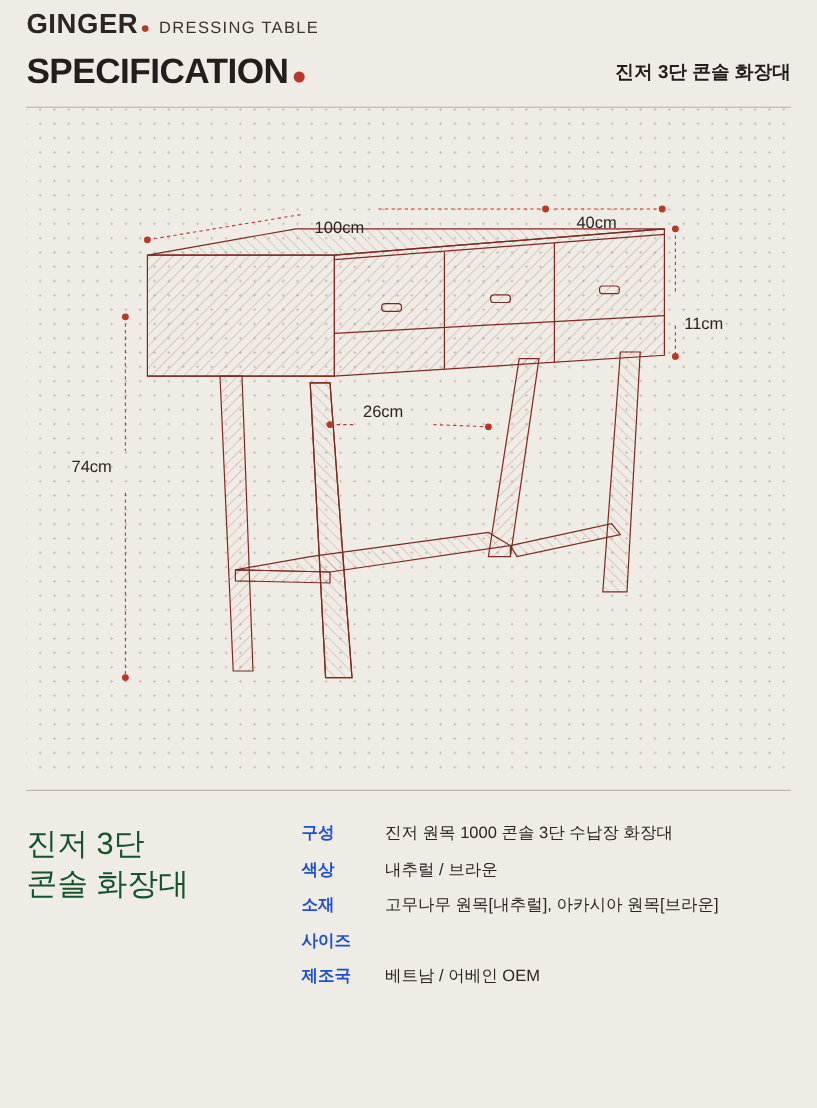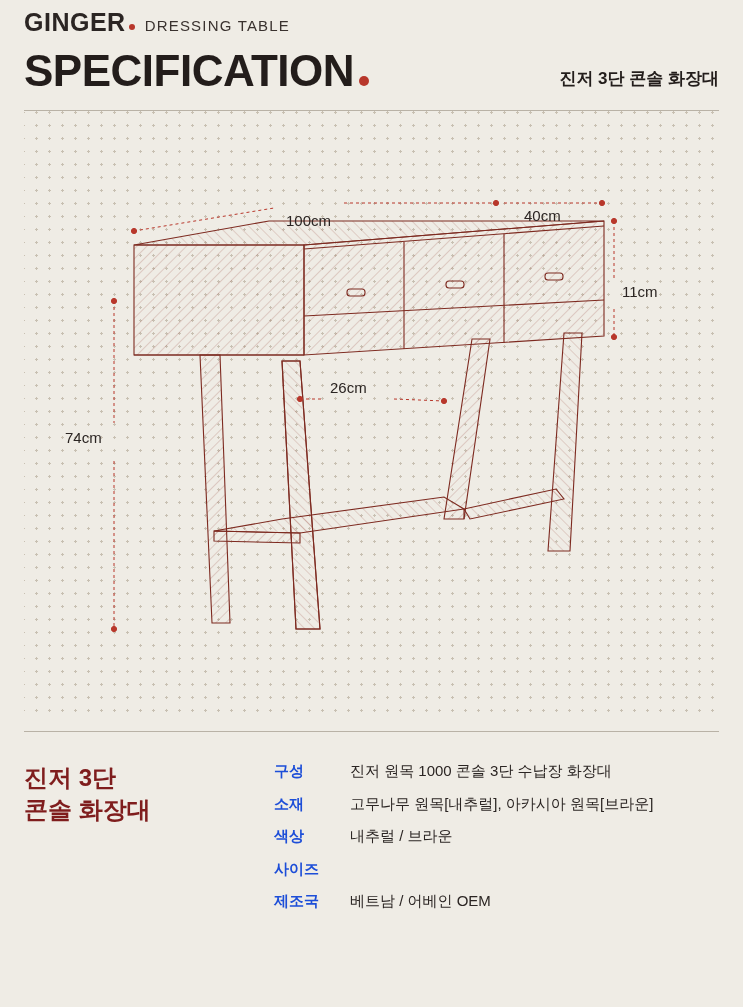--- a/index.html
+++ b/index.html
@@ -54,21 +54,21 @@
     letter-spacing: 1.2px;
     color: #3a322f;
   }
   .titlerow {
     display: flex;
     align-items: flex-end;
     justify-content: space-between;
     margin-top: 4px;
   }
   .bigtitle {
-    font-size: 44px;
+    font-size: 32px;
     font-weight: bold;
     letter-spacing: -0.5px;
     display: flex;
     align-items: baseline;
     color: #231d1b;
   }
   .bigtitle .dot {
     width: 10px;
     height: 10px;
     border-radius: 50%;
@@ -104,36 +104,36 @@
   }
   .dimlabel {
     position: absolute;
     font-size: 15px;
     color: #2b2523;
     background: transparent;
     white-space: nowrap;
   }
   .lbl-100 { left: 262px; top: 101px; }
   .lbl-40  { left: 500px; top: 96px; }
-  .lbl-11  { left: 598px; top: 172px; }
+  .lbl-11  { left: 598px; top: 188px; }
   .lbl-26  { left: 306px; top: 268px; }
   .lbl-74  { left: 41px; top: 318px; }
 
   
   .spec {
     display: flex;
     margin: 0 24px;
     padding-top: 28px;
   }
   .spec-left {
     width: 250px;
-    font-size: 24px;
-    font-weight: bold;
+    font-size: 28px;
+    font-weight: normal;
     line-height: 1.32;
-    color: #7f1d1d;
+    color: #14532d;
     padding-top: 2px;
   }
   .spec-right {
     flex: 1;
   }
   .spec-row {
     display: flex;
     align-items: flex-start;
     margin-bottom: 10px;
   }
@@ -257,30 +257,30 @@
       <div>콘솔 화장대</div>
     </div>
     <div class="spec-right">
 
       <div class="spec-row">
         <div class="spec-key">구성</div>
         <div class="spec-val">진저 원목 1000 콘솔 3단 수납장 화장대</div>
       </div>
 
       <div class="spec-row">
+        <div class="spec-key">색상</div>
+        <div class="spec-val">내추럴 / 브라운</div>
+      </div>
+
+      <div class="spec-row">
         <div class="spec-key">소재</div>
         <div class="spec-val">고무나무 원목[내추럴], 아카시아 원목[브라운]</div>
       </div>
 
       <div class="spec-row">
-        <div class="spec-key">색상</div>
-        <div class="spec-val">내추럴 / 브라운</div>
-      </div>
-
-      <div class="spec-row">
         <div class="spec-key">사이즈</div>
       </div>
 
 
       <div class="spec-row">
         <div class="spec-key">제조국</div>
         <div class="spec-val">베트남 / 어베인 OEM</div>
       </div>
 
     </div>

